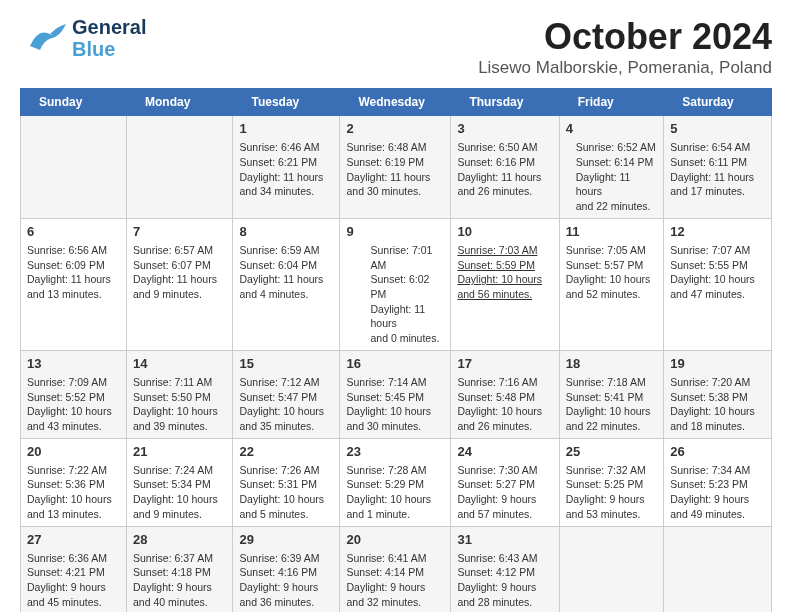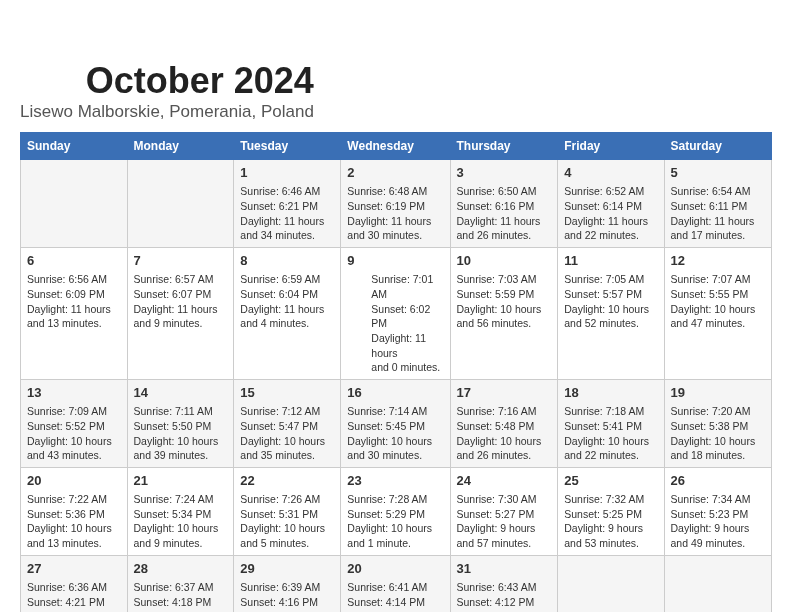--- a/index.html
+++ b/index.html
@@ -21,36 +21,35 @@
       flex-direction: column;
       align-items: flex-start;
     }
     .title-section {
       text-align: right;
     }
     .month-title {
       font-size: 36px;
       font-weight: bold;
       color: #222;
-      margin-top: 44px;
     }
     .location-title {
       font-size: 17px;
       color: #555;
     }
     table {
       width: 100%;
       border-collapse: collapse;
       font-size: 11px;
     }
     thead tr th {
       background: #3a6fb5;
       color: #fff;
       text-align: left;
-      padding: 6px 6px;
+      padding: 6px 18px;
       font-size: 12px;
       font-weight: bold;
       border: 1px solid #3a6fb5;
     }
     tbody tr td {
       border: 1px solid #ccc;
       vertical-align: top;
       padding: 4px 6px;
       width: 113px;
       min-height: 70px;
@@ -74,20 +73,35 @@
       color: #333;
     }
     td.empty {
       background: #f5f5f5;
     }
   </style>
 </head>
 <body>
 
 <div class="header-section">
+  <div class="logo">
+    <div style="display:flex;align-items:center;gap:4px;">
+      <div style="position:relative;width:48px;height:40px;">
+        <svg width="48" height="40" viewBox="0 0 48 40">
+
+          <path d="M10,28 Q18,10 30,16 Q38,20 45,8 Q40,18 32,20 Q24,22 20,32 Z" fill="#4a9fd4"></path>
+          <path d="M30,16 Q38,8 46,6 Q42,14 36,18 Z" fill="#4a9fd4"></path>
+        </svg>
+      </div>
+      <div>
+        <div style="font-size:20px;font-weight:bold;color:#1a3a5c;line-height:1.1;">General</div>
+        <div style="font-size:20px;font-weight:bold;color:#4a9fd4;line-height:1.1;">Blue</div>
+      </div>
+    </div>
+  </div>
   <div class="title-section">
     <div class="month-title">October 2024</div>
     <div class="location-title">Lisewo Malborskie, Pomerania, Poland</div>
   </div>
 </div>
 
 <table>
   <thead>
     <tr>
     <th>Sunday</th>
@@ -119,21 +133,21 @@
         </td>
         <td>
           <span class="day-number">3</span>
           <div class="day-info" style="white-space: pre-line;">Sunrise: 6:50 AM
 Sunset: 6:16 PM
 Daylight: 11 hours
 and 26 minutes.</div>
         </td>
         <td>
           <span class="day-number">4</span>
-          <div class="day-info" style="white-space: pre-line;">Sunrise: 6:52 AM
+          <div class="day-info" style="white-space: pre-line; margin-left: 10px;">Sunrise: 6:52 AM
 Sunset: 6:14 PM
 Daylight: 11 hours
 and 22 minutes.</div>
         </td>
         <td>
           <span class="day-number">5</span>
           <div class="day-info" style="white-space: pre-line;">Sunrise: 6:54 AM
 Sunset: 6:11 PM
 Daylight: 11 hours
 and 17 minutes.</div>
@@ -163,21 +177,21 @@
         </td>
         <td>
           <span class="day-number">9</span>
           <div class="day-info" style="white-space: pre-line; margin-left: 24px;">Sunrise: 7:01 AM
 Sunset: 6:02 PM
 Daylight: 11 hours
 and 0 minutes.</div>
         </td>
         <td>
           <span class="day-number">10</span>
-          <div class="day-info" style="white-space: pre-line;">Sunrise: 7:03 AM
+          <div class="day-info" style="white-space: pre-line; text-decoration: underline;">Sunrise: 7:03 AM
 Sunset: 5:59 PM
 Daylight: 10 hours
 and 56 minutes.</div>
         </td>
         <td>
           <span class="day-number">11</span>
           <div class="day-info" style="white-space: pre-line;">Sunrise: 7:05 AM
 Sunset: 5:57 PM
 Daylight: 10 hours
 and 52 minutes.</div>

